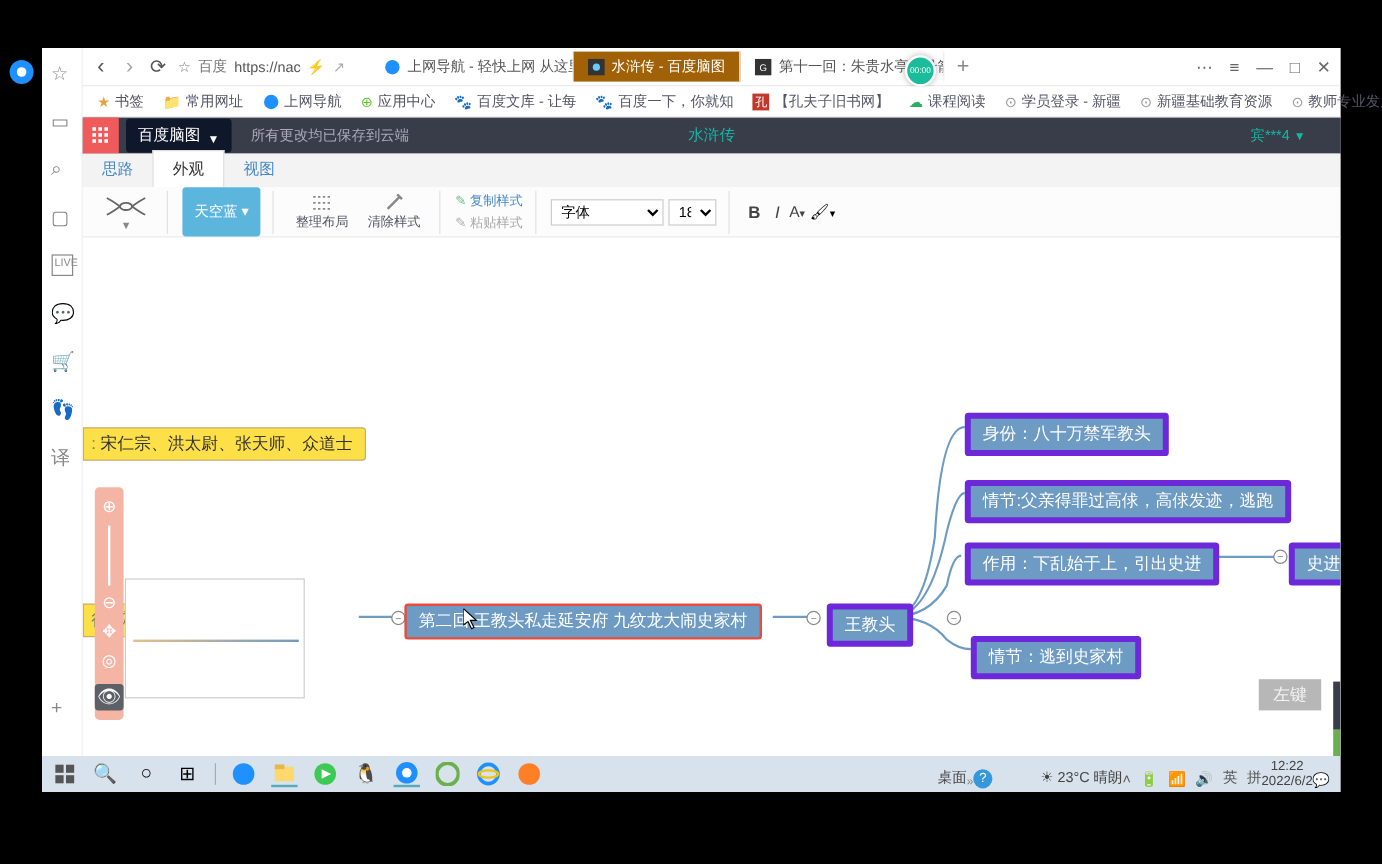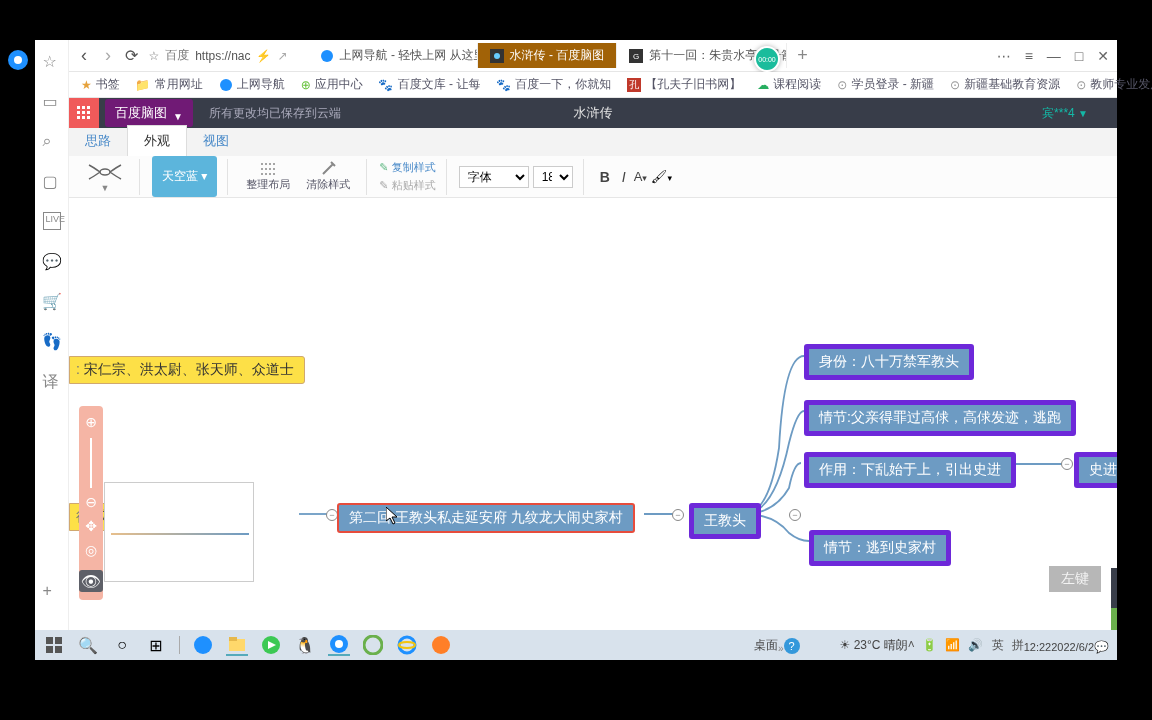--- a/index.html
+++ b/index.html
@@ -31,23 +31,23 @@
 .winctrl span{font-size:14px}
 .circle-badge{position:absolute;left:685px;top:6px;width:26px;height:26px;border-radius:50%;background:#1abc9c;border:2px solid #fff;box-shadow:0 0 5px rgba(0,0,0,.3);font-size:7px;color:#fff;display:flex;align-items:center;justify-content:center}
 
 
 .bookmarks{position:absolute;left:34px;top:32px;right:0;height:26px;background:#fff;border-bottom:1px solid #e6e6e6;display:flex;align-items:center;padding:0 12px;gap:16px;font-size:12px;color:#556}
 .bm{display:flex;align-items:center;gap:4px;white-space:nowrap}
 
 
 .appheader{position:absolute;left:34px;top:58px;right:0;height:30px;background:#383d49;display:flex;align-items:center}
 .grid-btn{width:30px;height:30px;background:#f05a5a;display:flex;align-items:center;justify-content:center}
-.brand{background:#701a75;padding:5px 10px;color:#fff;font-size:13px;display:flex;align-items:flex-end;gap:6px;border-radius:3px;margin-left:6px}
+.brand{background:#0f172a;padding:5px 10px;color:#fff;font-size:13px;display:flex;align-items:flex-end;gap:6px;border-radius:3px;margin-left:6px}
 .saved{color:#aab;font-size:12px;margin-left:16px}
-.doctitle{position:absolute;left:50%;transform:translateX(-50%);color:#e5e5e5;font-size:13px}
+.doctitle{position:absolute;left:50%;transform:translateX(-50%);color:#14b8a6;font-size:13px}
 .userinfo{margin-left:auto;color:#14b8a6;font-size:12px;padding-right:29px}
 
 
 .apptabs{position:absolute;left:34px;top:88px;right:0;height:28px;background:#f3f3f3;display:flex;align-items:flex-end}
 .apptab{padding:6px 16px;font-size:13px;color:#4889c8;cursor:pointer}
 .apptab.active{background:#fff;border:1px solid #ddd;border-bottom:none;color:#333}
 
 
 .toolbar{position:absolute;left:34px;top:116px;right:0;height:42px;background:#fcfcfc;border-bottom:1px solid #e6e6e6;display:flex;align-items:center;padding:0 12px;gap:12px}
 .tool-group{display:flex;align-items:center;gap:4px;padding-right:10px;border-right:1px solid #e2e2e2;height:36px}
@@ -271,21 +271,21 @@
         <span>清除样式</span>
       </div>
     </div>
     <div class="tool-group">
       <div style="display:flex;flex-direction:column;font-size:11px;color:#4889c8;gap:3px">
         <span><span style="color:#6b8">✎</span> <span>复制样式</span></span>
         <span style="color:#aaa"><span>✎</span> <span>粘贴样式</span></span>
       </div>
     </div>
     <div class="tool-group">
-      <select class="format-sel" style="width:70px"><option>字体</option></select>
+      <select class="format-sel" style="width:94px"><option>字体</option></select>
       <select class="format-sel" style="width:40px"><option>18</option></select>
     </div>
     <div class="tool-group" style="border:none">
       <span class="bold-btn">B</span>
       <span class="ital-btn">I</span>
       <span style="font-size:13px;color:#444">A<span style="font-size:9px">▾</span></span>
       <span style="font-size:13px">🖌<span style="font-size:9px">▾</span></span>
     </div>
   </div>
 
@@ -407,21 +407,21 @@
       <span style="width:40px"></span>
       <span>☀ <span>23°C 晴朗</span></span>
       <div class="tray">
         <span>˄</span>
         <span>🔋</span>
         <span>📶</span>
         <span>🔊</span>
         <span>英</span>
         <span>拼</span>
       </div>
-      <div style="display:flex;flex-direction:row;align-items:center;line-height:1.1;font-size:11px">
+      <div style="display:flex;flex-direction:column;align-items:center;line-height:1.1;font-size:11px">
         <span>12:22</span>
         <span>2022/6/2</span>
       </div>
       <span>💬</span>
     </div>
   </div>
 
 </div>
 
 </body></html>

